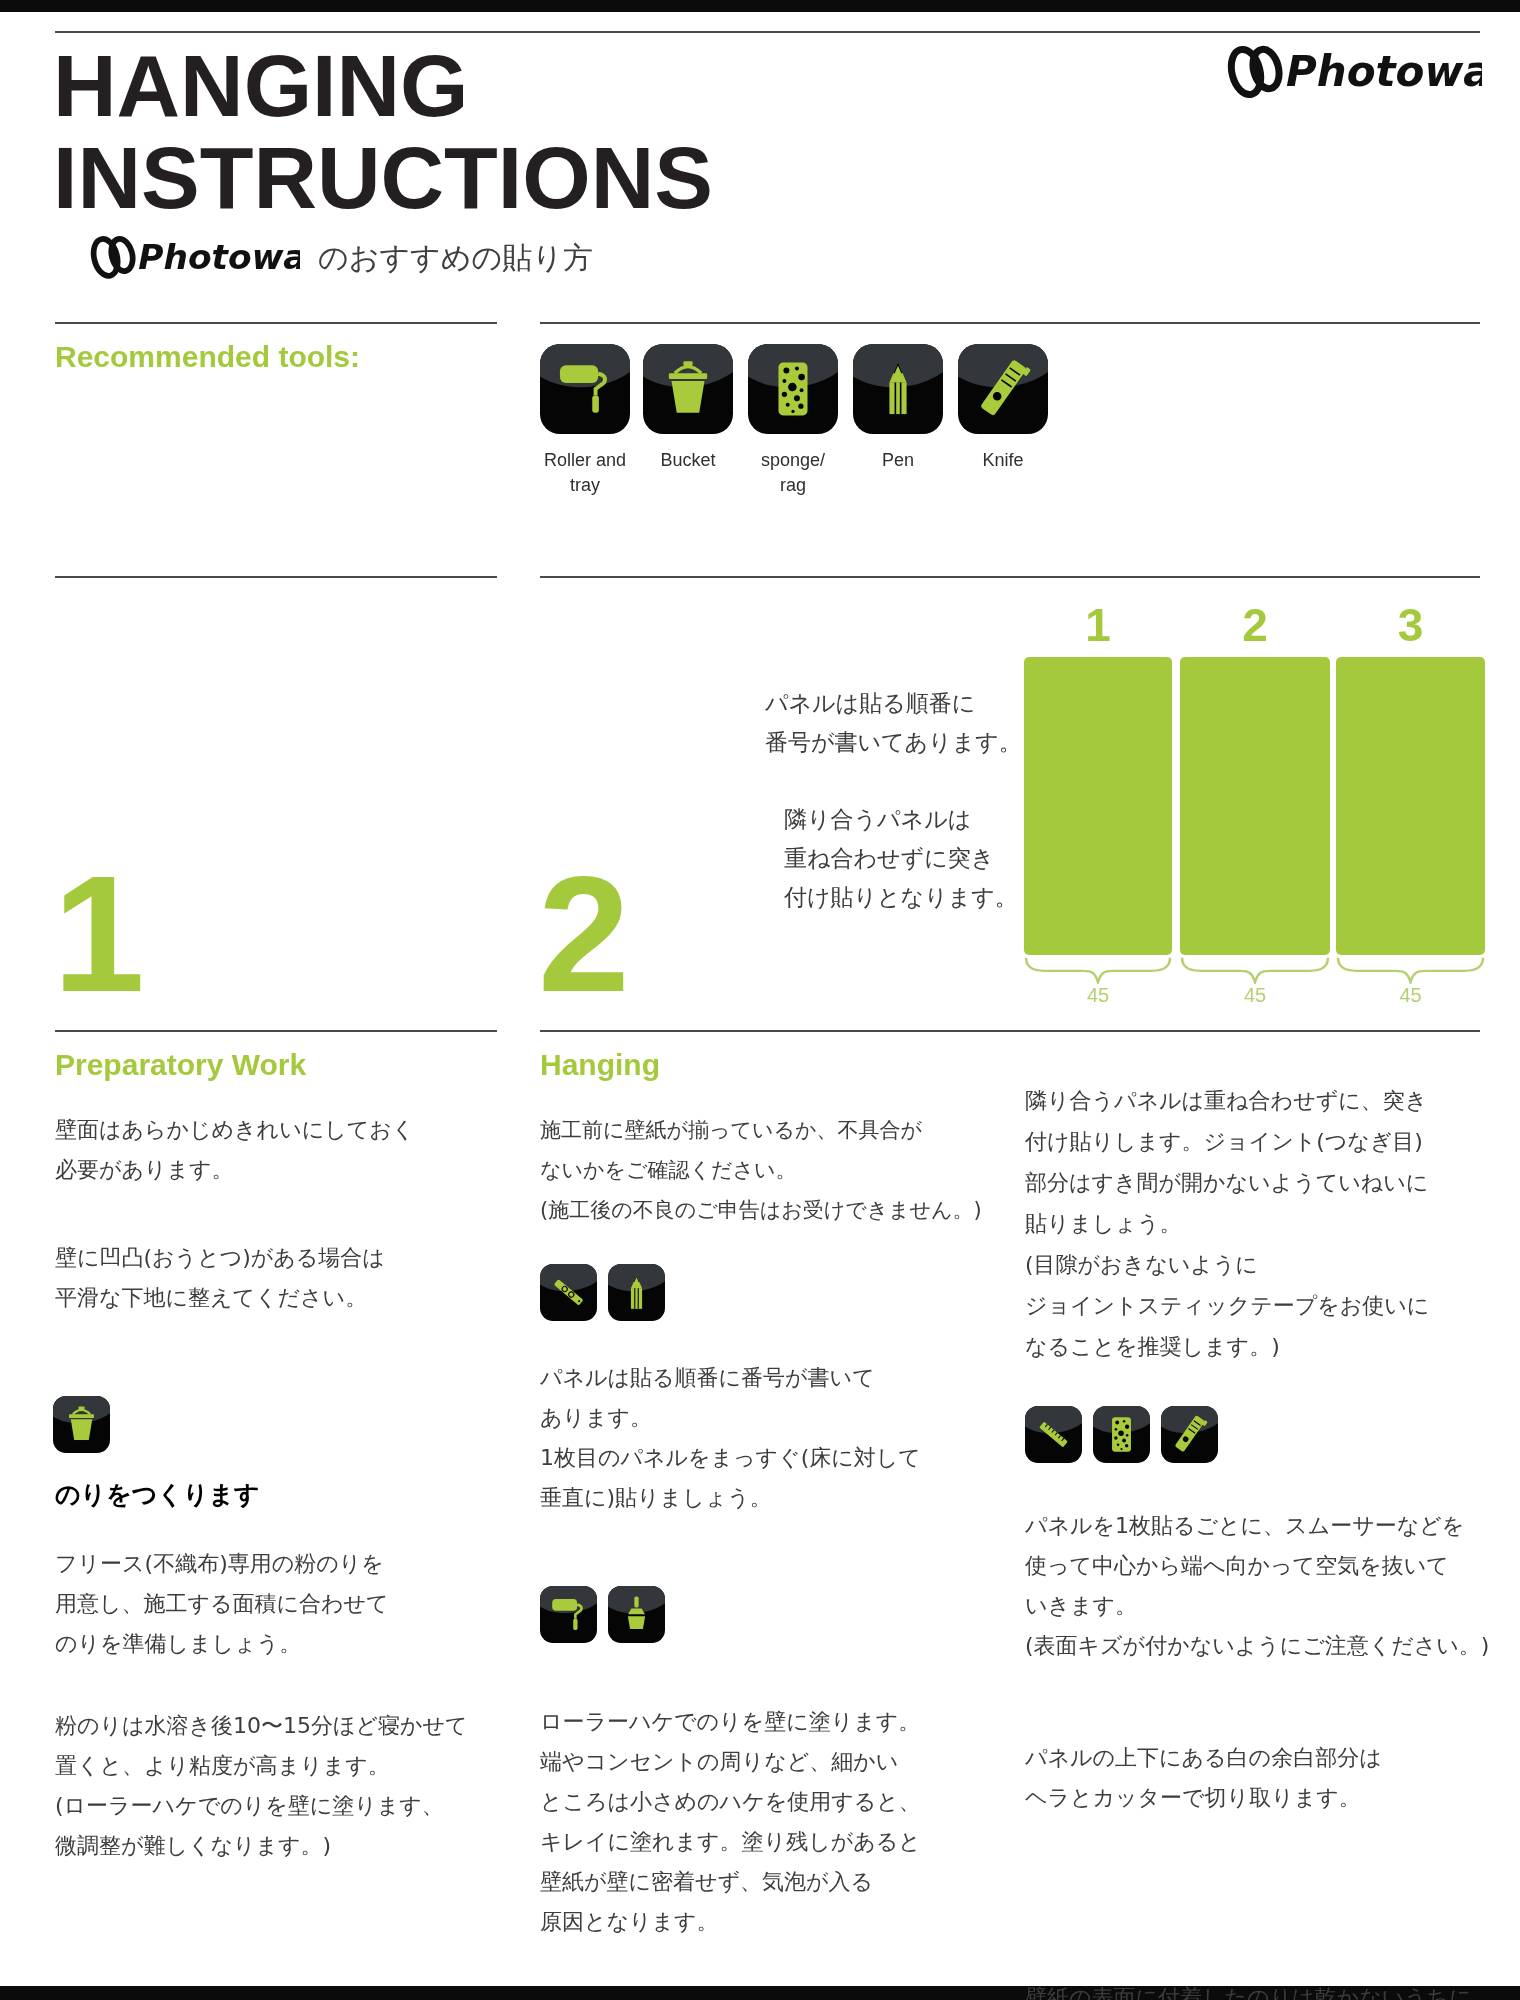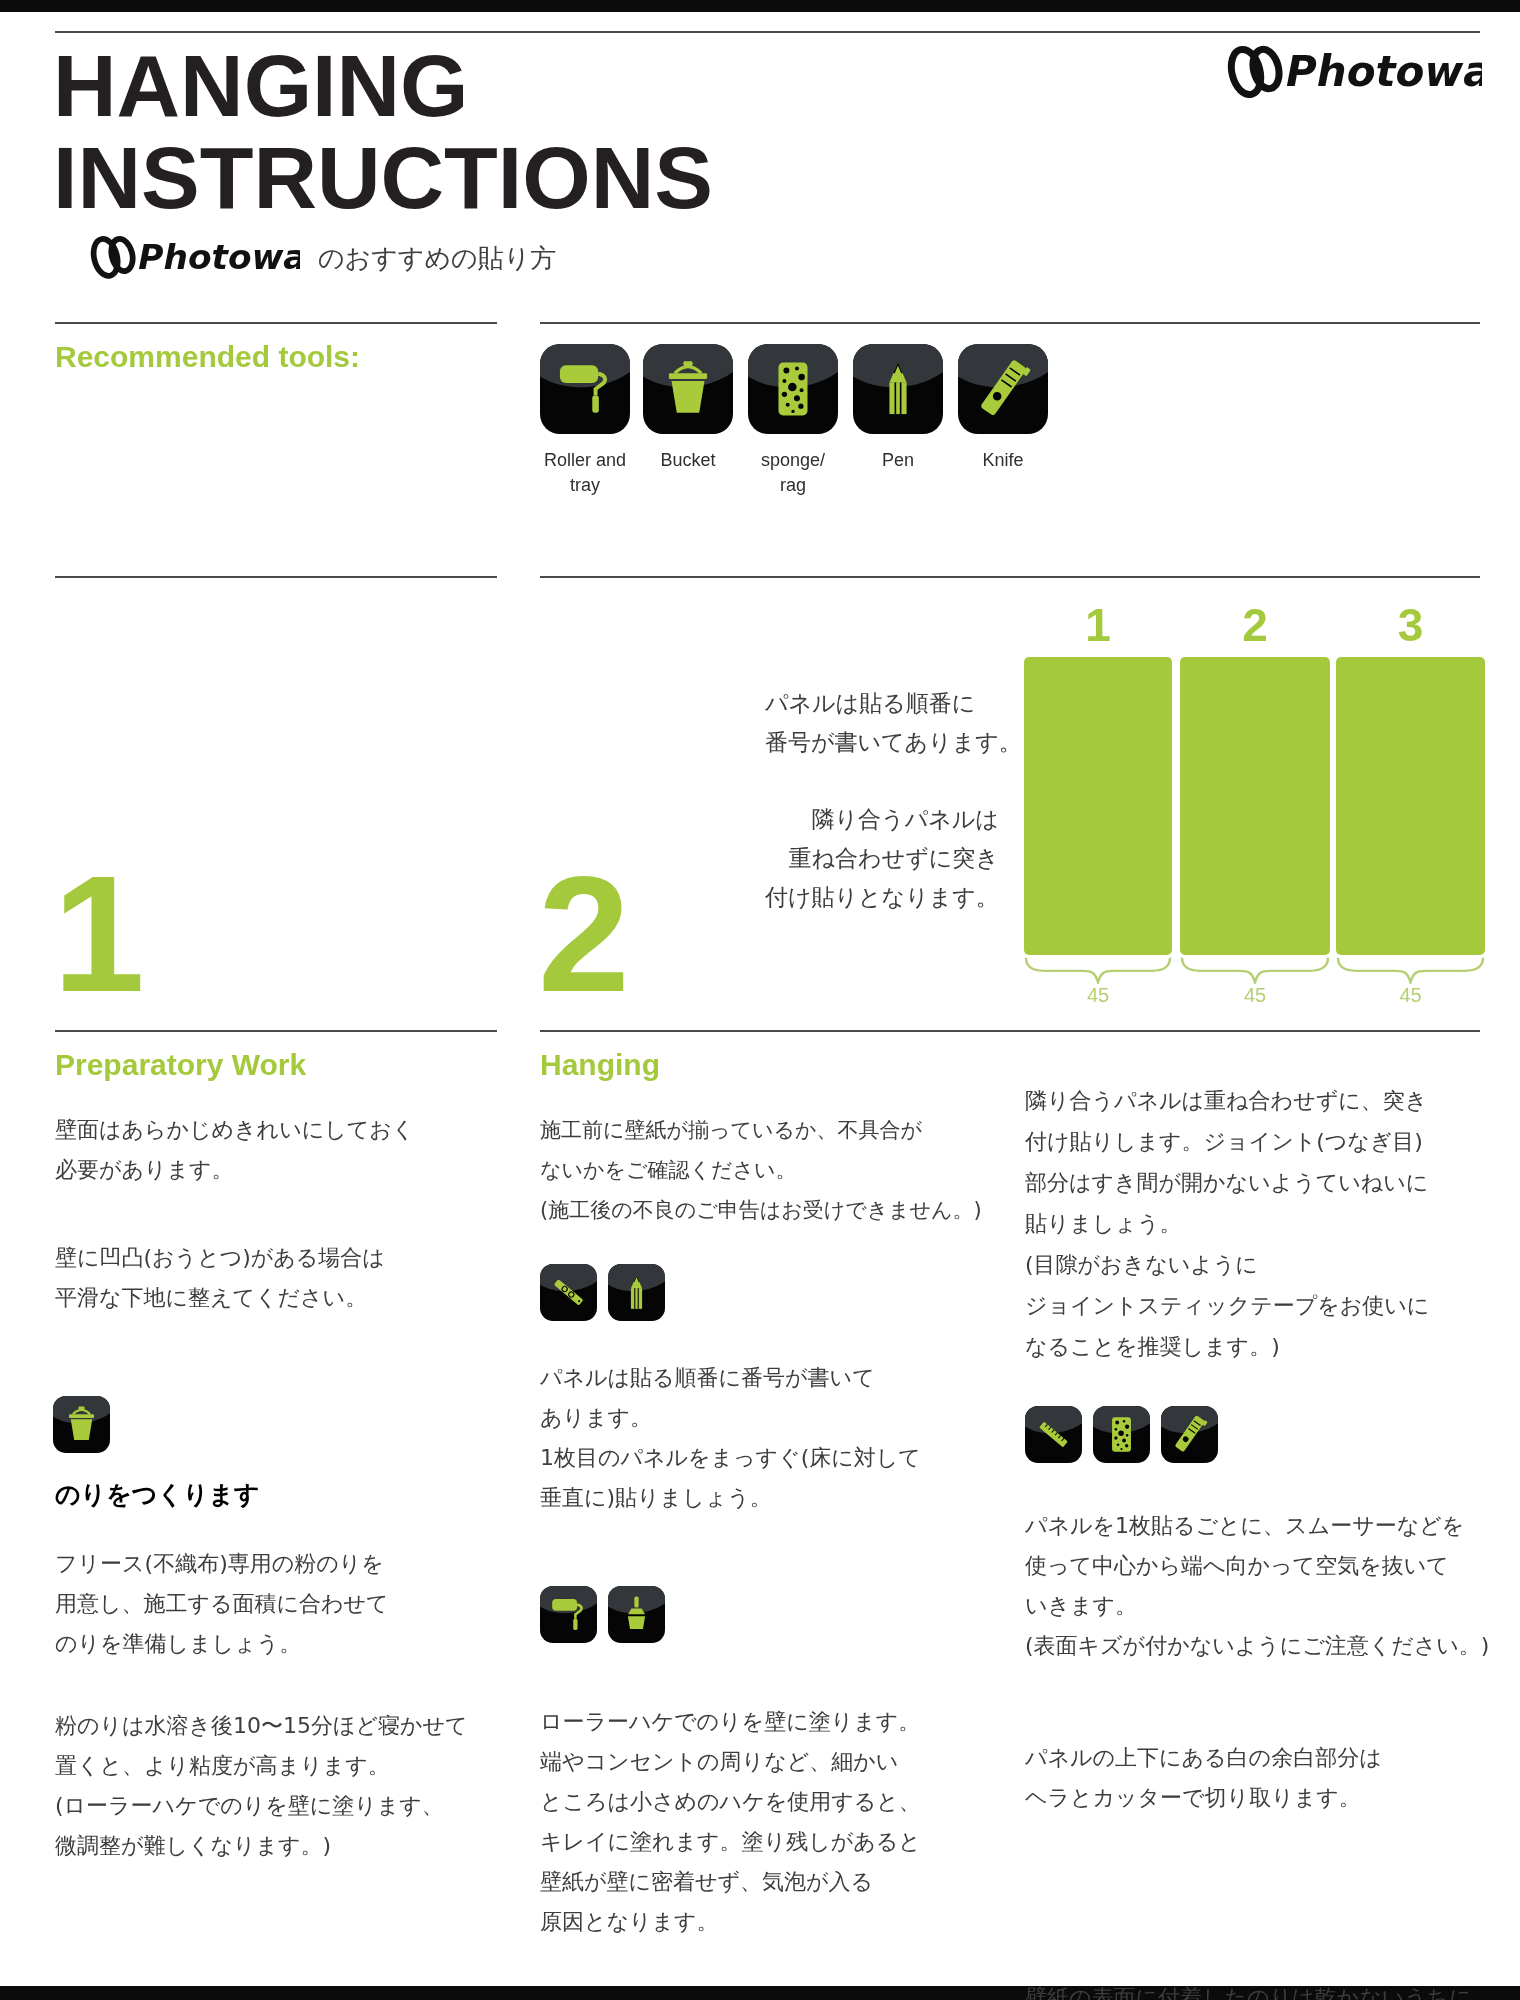--- a/index.html
+++ b/index.html
@@ -127,21 +127,21 @@
       <text x="60" y="50" class="logo-script" font-size="42">Photowall</text>
     </svg>
   </div>
 
   <div class="abs" style="left:88px;top:228px;display:flex;align-items:center;gap:18px;">
     <svg width="212" height="54" viewBox="0 0 256 66">
       <ellipse cx="20" cy="36" rx="14" ry="23" transform="rotate(-14 20 36)" fill="none" stroke="#111" stroke-width="7"></ellipse>
       <ellipse cx="40" cy="33" rx="12.5" ry="20" transform="rotate(-14 40 33)" fill="none" stroke="#111" stroke-width="7"></ellipse>
       <text x="60" y="50" class="logo-script" font-size="42">Photowall</text>
     </svg>
-    <div style="font-size:26px;color:#3f3f3f;padding-top:6px;">のおすすめの貼り方</div>
+    <div style="font-size:30px;color:#3f3f3f;padding-top:6px;">のおすすめの貼り方</div>
   </div>
 
   <div class="abs rule" style="left:55px;top:322px;width:442px;"></div>
   <div class="abs rule" style="left:540px;top:322px;width:940px;"></div>
 
   <div class="abs h-green" style="left:55px;top:340px;">Recommended tools:</div>
 
   <div class="tile tile-lg" style="left:540px;top:344px;">
       <svg>
         <use href="#sym-roller"></use>
@@ -177,21 +177,21 @@
   <div class="abs tool-label" style="left:933px;top:448px;width:140px;">Knife</div>
 
   <div class="abs rule" style="left:55px;top:576px;width:442px;"></div>
   <div class="abs rule" style="left:540px;top:576px;width:940px;"></div>
 
   <div class="abs bignum" style="left:53px;top:852px;">1</div>
   <div class="abs bignum" style="left:538px;top:852px;">2</div>
 
   <div class="abs note" style="left:765px;top:684px;">パネルは貼る順番に
 番号が書いてあります。</div>
-  <div class="abs note" style="left:765px;top:800px;text-align:right;">隣り合うパネルは
+  <div class="abs note" style="left:784px;top:800px;">隣り合うパネルは
 重ね合わせずに突き
 付け貼りとなります。</div>
 
   <div class="abs panelnum" style="left:1024px;top:598px;width:148px;">1</div>
   <div class="abs panelnum" style="left:1180px;top:598px;width:150px;">2</div>
   <div class="abs panelnum" style="left:1336px;top:598px;width:149px;">3</div>
 
   <div class="abs panel" style="left:1024px;top:657px;width:148px;height:298px;"></div>
   <div class="abs panel" style="left:1180px;top:657px;width:150px;height:298px;"></div>
   <div class="abs panel" style="left:1336px;top:657px;width:149px;height:298px;"></div>

